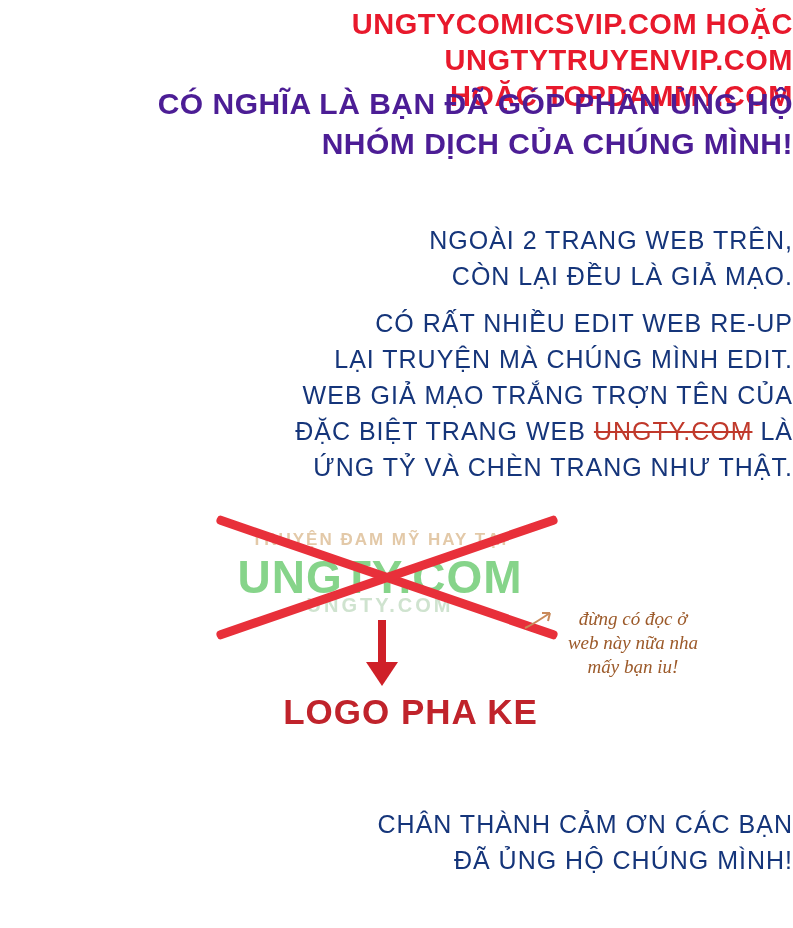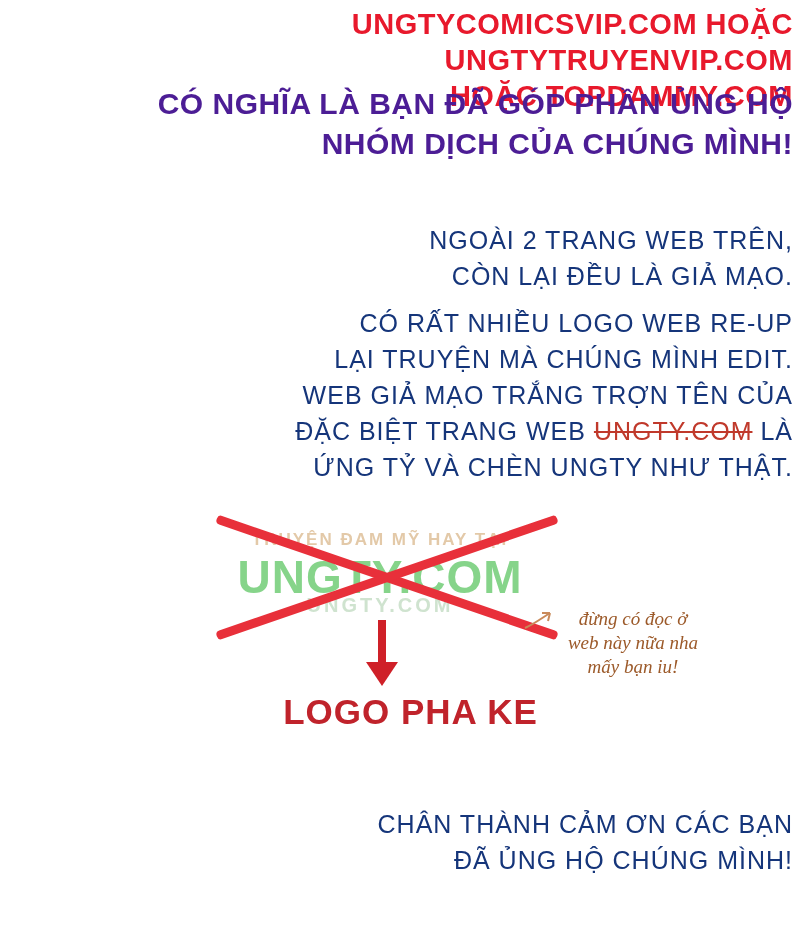--- a/index.html
+++ b/index.html
@@ -206,27 +206,27 @@
     <div>CÓ NGHĨA LÀ BẠN ĐÃ GÓP PHẦN ỦNG HỘ</div>
     <div>NHÓM DỊCH CỦA CHÚNG MÌNH!</div>
   </div>
 
   <div class="body-block block-1 center">
     <div>NGOÀI 2 TRANG WEB TRÊN,</div>
     <div>CÒN LẠI ĐỀU LÀ GIẢ MẠO.</div>
   </div>
 
   <div class="body-block block-2 center">
-    <div>CÓ RẤT NHIỀU LOGO WEB RE-UP</div>
+    <div>CÓ RẤT NHIỀU EDIT WEB RE-UP</div>
     <div>LẠI TRUYỆN MÀ CHÚNG MÌNH EDIT.</div>
     <div>WEB GIẢ MẠO TRẮNG TRỢN TÊN CỦA</div>
     <div>
       <span>ĐẶC BIỆT TRANG WEB </span><span class="strike">UNGTY.COM</span><span> LÀ</span>
     </div>
-    <div>ỨNG TỶ VÀ CHÈN UNGTY NHƯ THẬT.</div>
+    <div>ỨNG TỶ VÀ CHÈN TRANG NHƯ THẬT.</div>
   </div>
 
   <div class="logo-zone">
     <div class="wm-top">TRUYỆN ĐAM MỸ HAY TẠI</div>
     <div class="wm-main">UNGTY.COM</div>
     <div class="wm-sub">UNGTY.COM</div>
   </div>
 
   <div class="x-line x-a"></div>
   <div class="x-line x-b"></div>

